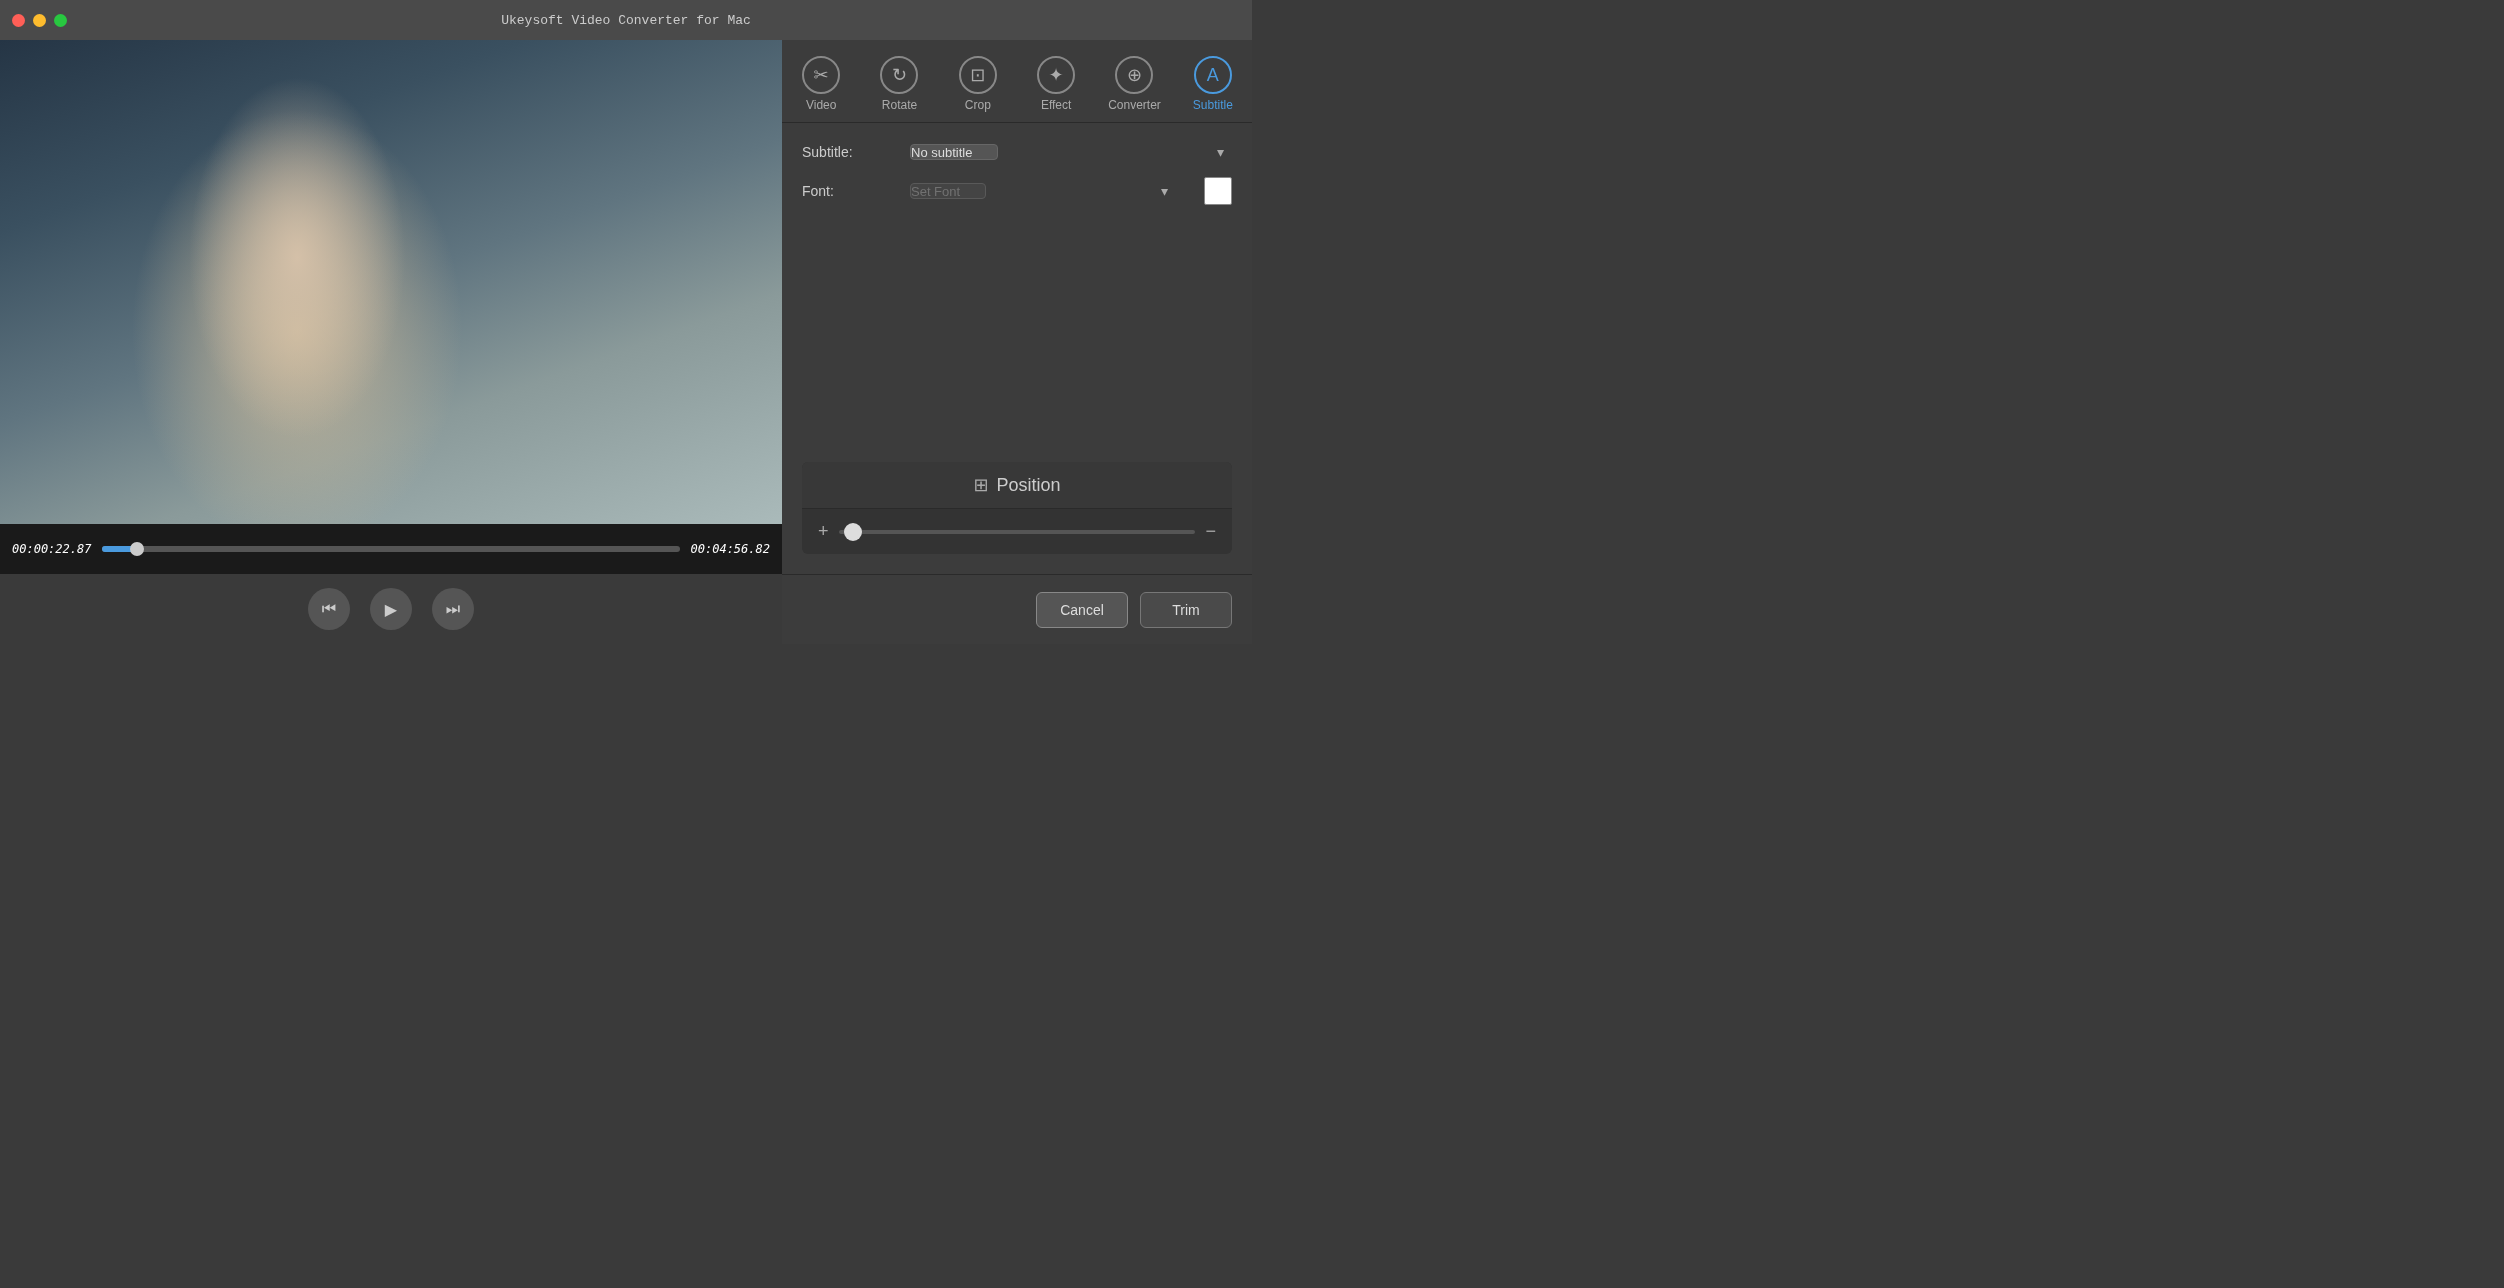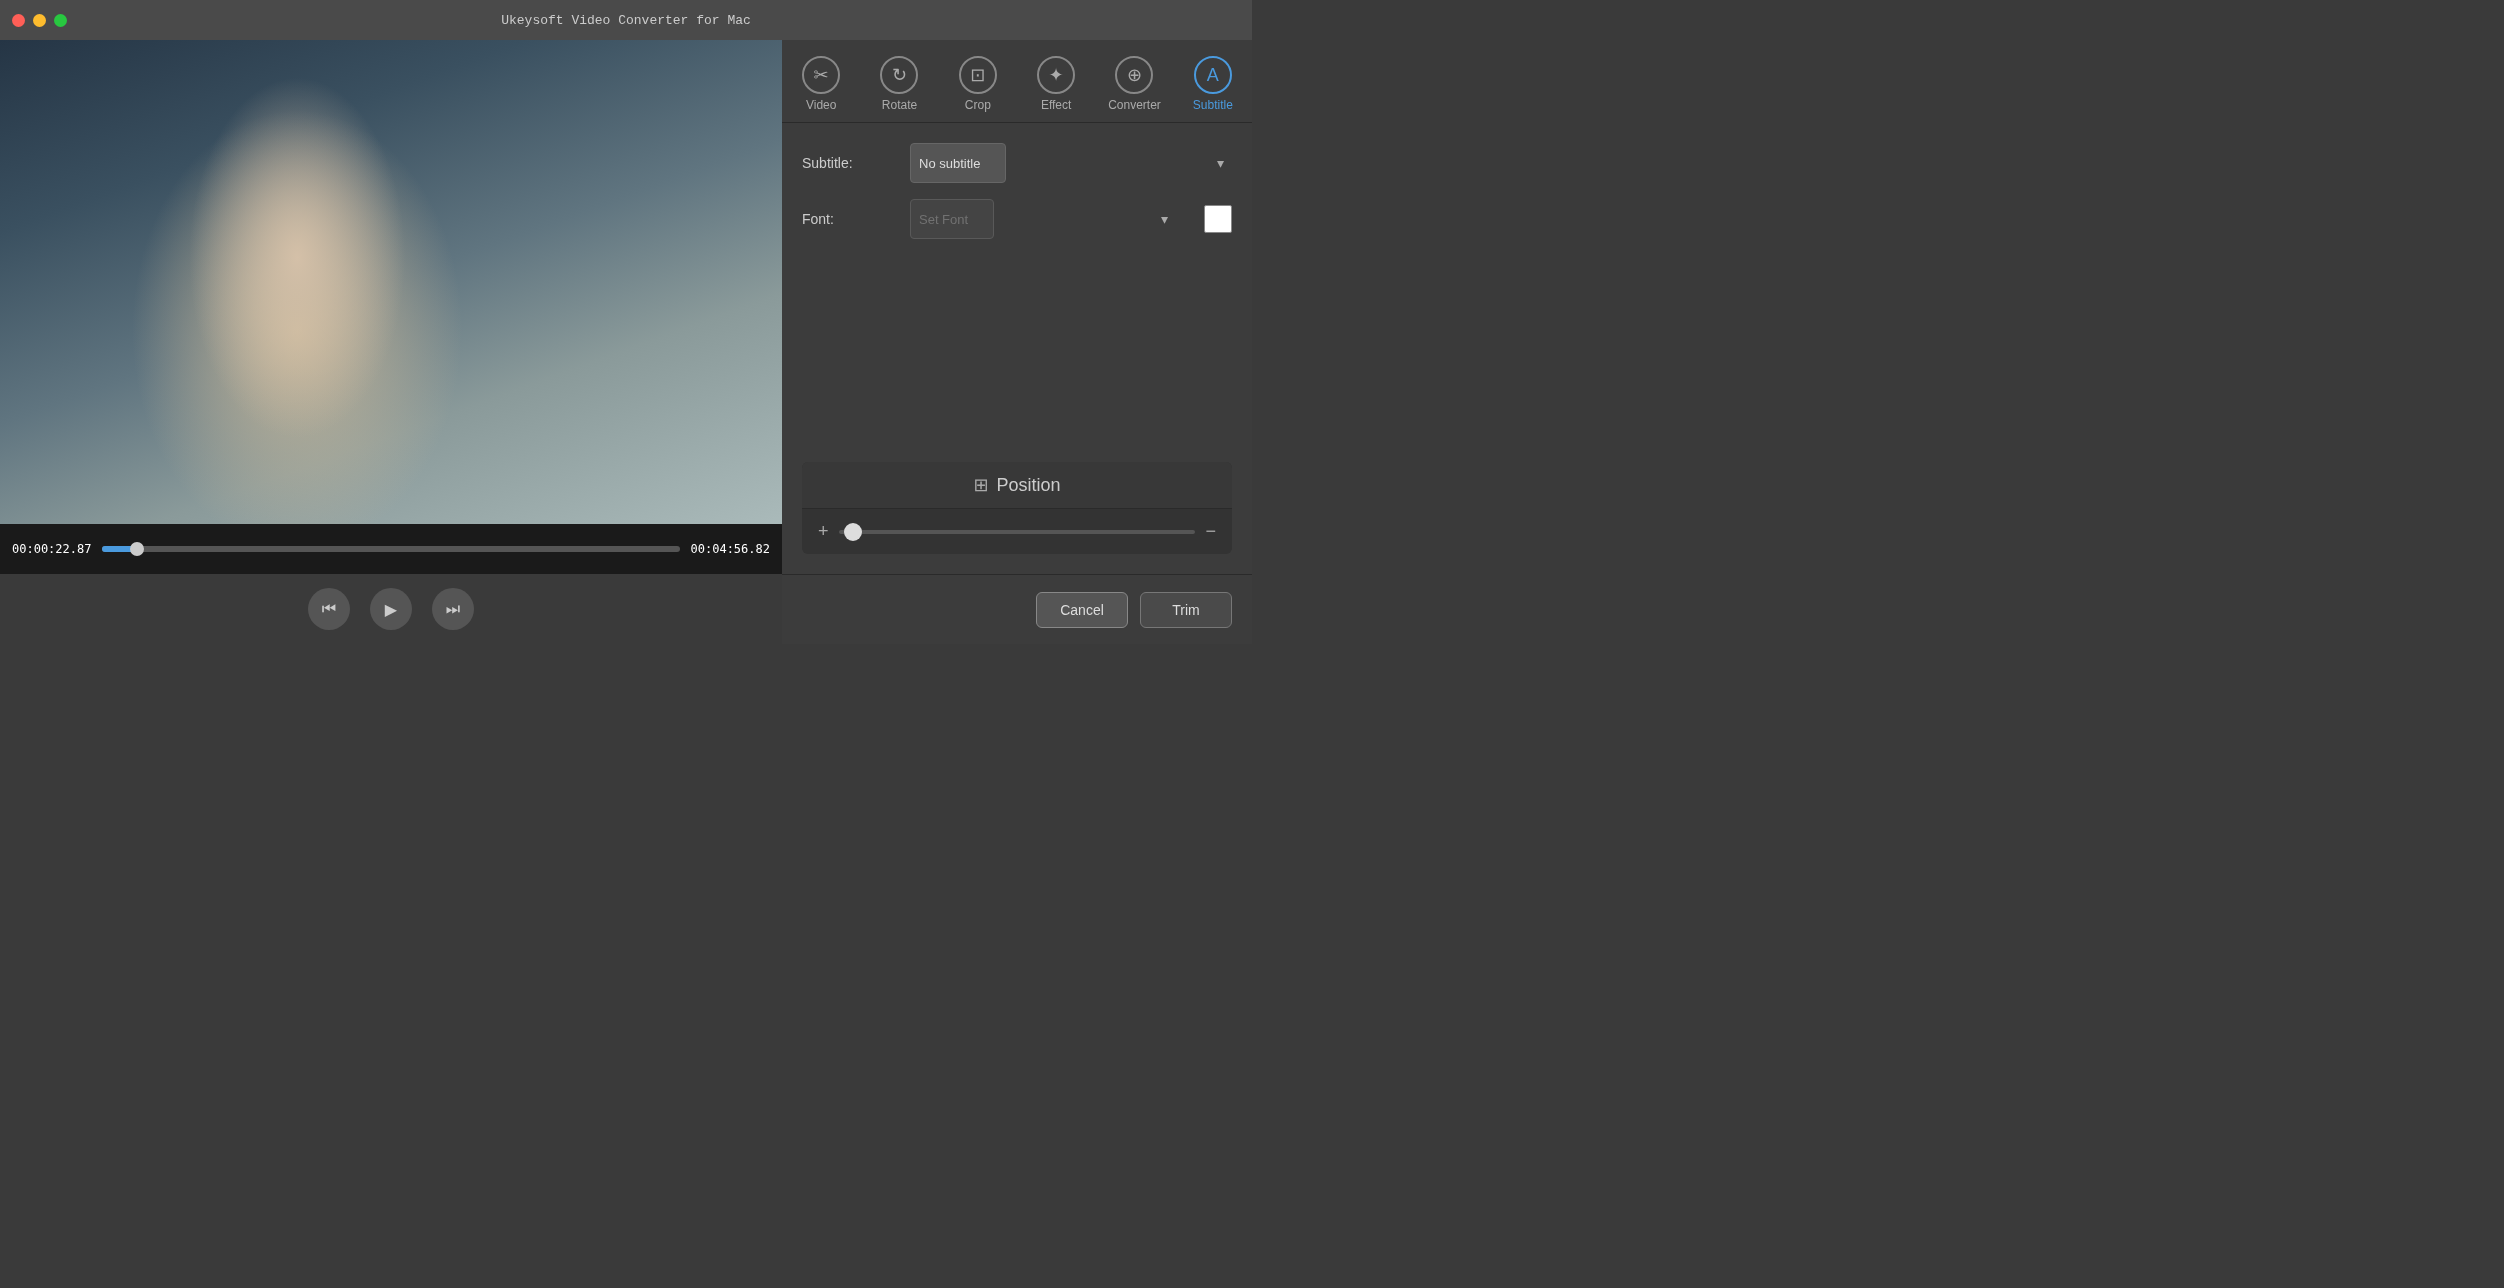--- a/index.html
+++ b/index.html
@@ -84,20 +84,21 @@
     }
 
     
     .timeline-bar {
       background: #1a1a1a;
       height: 50px;
       display: flex;
       align-items: center;
       padding: 0 12px;
       gap: 10px;
+      font-style: italic;
     }
 
     .time-display {
       color: #fff;
       font-size: 12px;
       min-width: 80px;
       font-family: monospace;
     }
 
     .progress-track {
@@ -225,27 +226,27 @@
     }
 
     .settings-label {
       color: #ccc;
       font-size: 14px;
       min-width: 80px;
     }
 
     .settings-select {
       flex: 1;
-      height: 40px;
+      height: 16px;
       background: #555;
       border: 1px solid #666;
       border-radius: 4px;
       color: #ddd;
       font-size: 13px;
-      padding: 0 8px;
+      padding: 0 0;
       appearance: none;
       -webkit-appearance: none;
       cursor: pointer;
       padding-right: 24px;
       position: relative;
     }
 
     .select-wrapper {
       flex: 1;
       position: relative;

